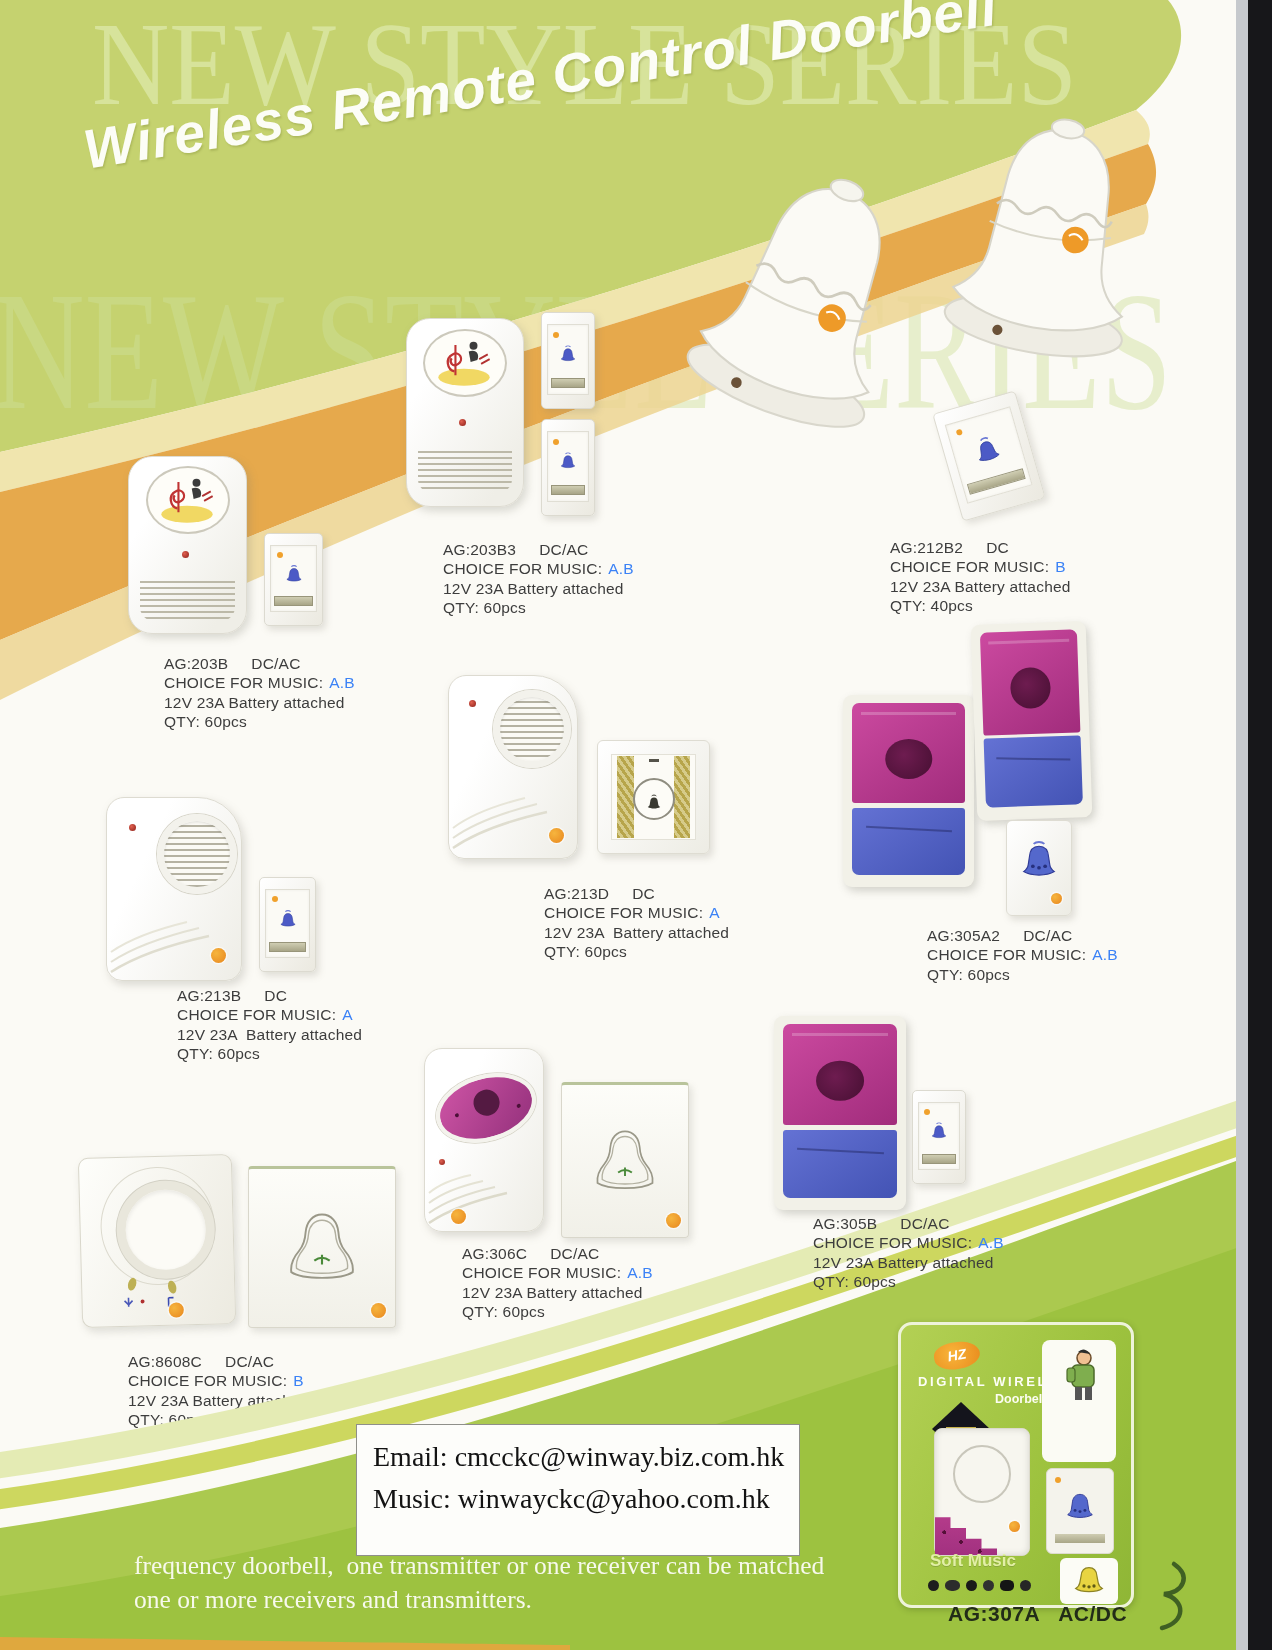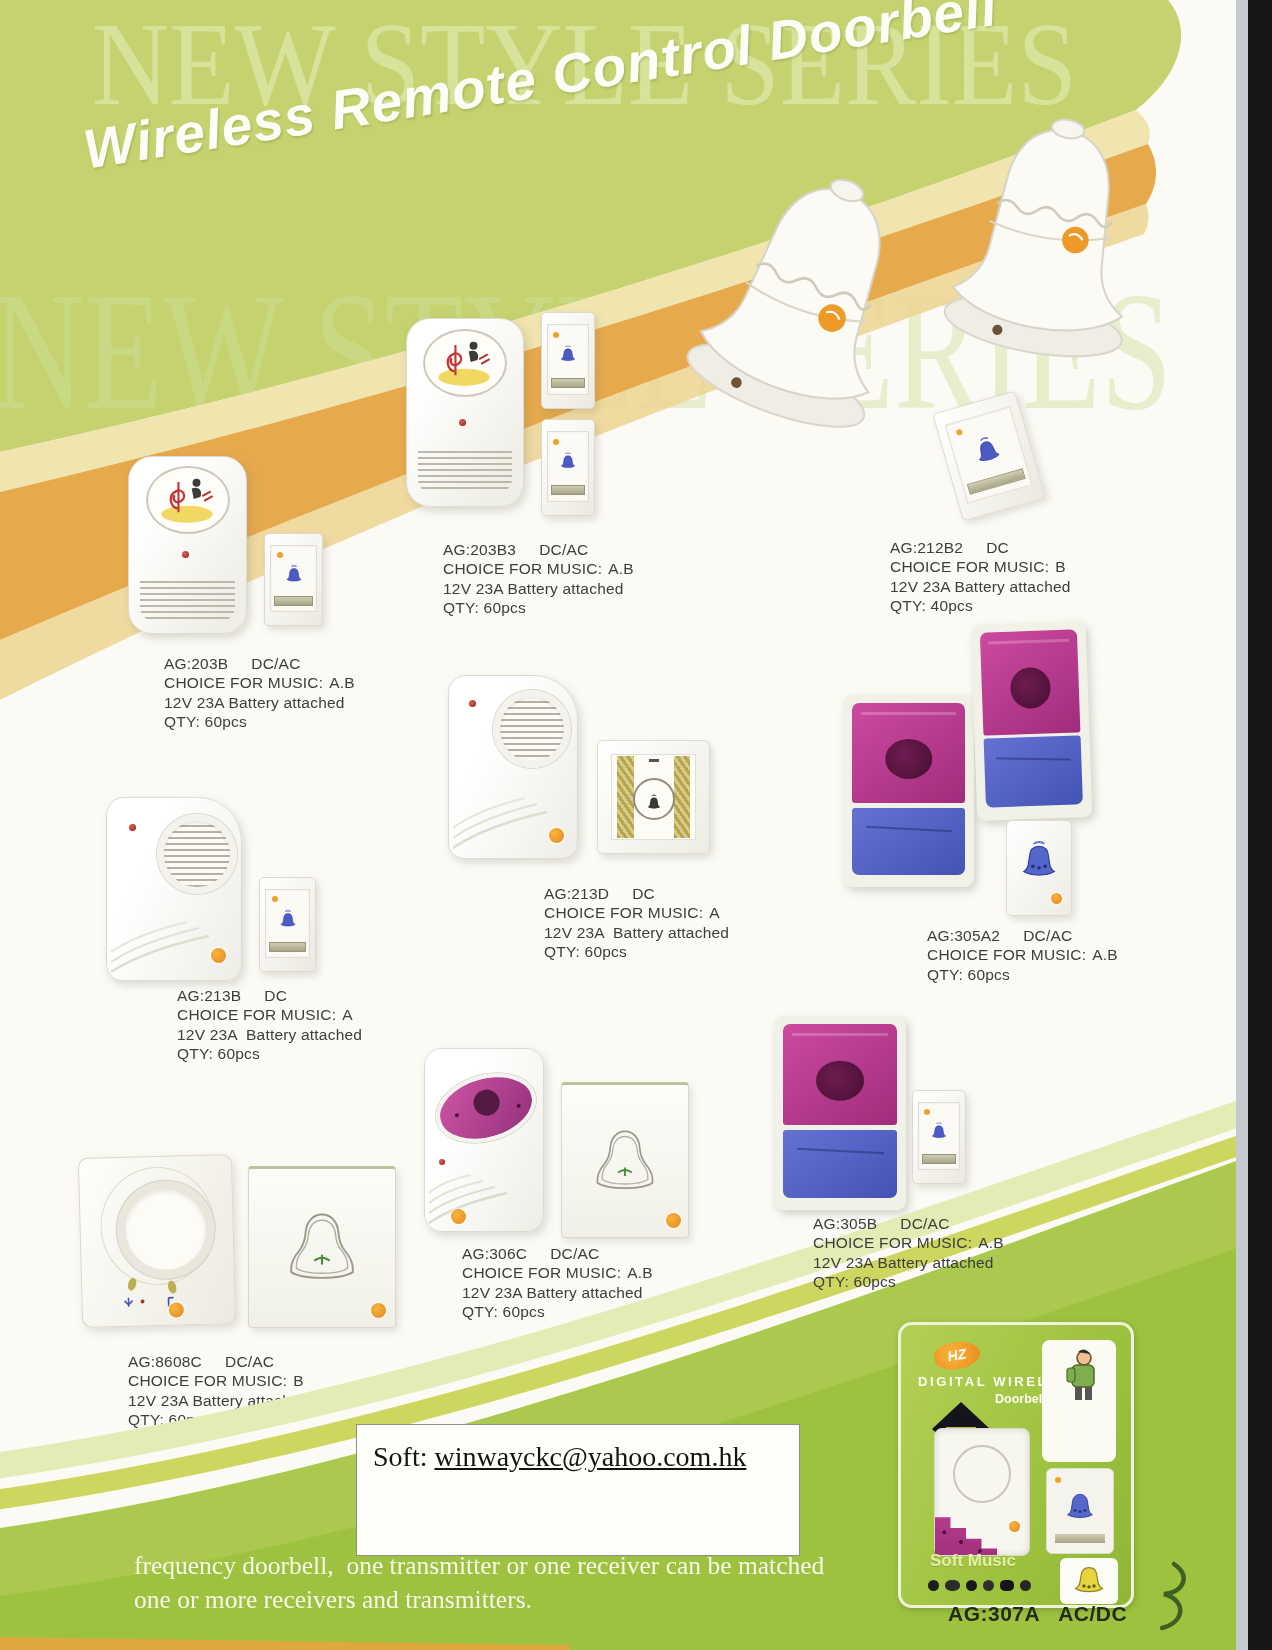--- a/index.html
+++ b/index.html
@@ -9,21 +9,21 @@
 
   
   .title{position:absolute;left:84px;top:118px;transform:rotate(-9deg);transform-origin:left center;
     font-style:italic;font-weight:bold;font-size:55px;letter-spacing:1px;color:#fcfdf6;
     text-shadow:1px 2px 2px rgba(120,130,50,.30);white-space:nowrap;z-index:2}
 
   
   .ptext{position:absolute;font-size:15.5px;font-weight:normal;color:#3d3d3d;line-height:19.4px;letter-spacing:.2px}
   .ptext .pline{white-space:pre}
   .ptext .power{margin-left:23px}
-  .ptext .orange{color:#404040;margin-left:6px}
+  .ptext .orange{color:#3b82f6;margin-left:6px}
 
   
   .recv{position:absolute;background:linear-gradient(125deg,#ffffff 25%,#efeee7 85%);
     border:1px solid #dedcd2;border-radius:24px;box-shadow:3px 4px 8px rgba(130,128,115,.28)}
   .recv2{position:absolute;background:linear-gradient(115deg,#ffffff 30%,#eeede6);
     border:1px solid #dddbd1;border-radius:18px 44px 16px 16px;box-shadow:3px 4px 8px rgba(130,128,115,.26)}
   .sq8{position:absolute;background:linear-gradient(115deg,#fefefb,#eceae0);border:1px solid #d9d7cb;
     border-radius:10px;box-shadow:3px 4px 8px rgba(130,128,115,.24);transform:rotate(-1.5deg)}
   .emblem{position:absolute;background:#fefdf8;border:2px solid #ccc9bc;border-radius:50%;overflow:hidden}
   .led{position:absolute;width:7px;height:7px;border-radius:50%;background:radial-gradient(circle at 35% 35%,#e06050,#8c1f18)}
@@ -50,21 +50,21 @@
   .pb .top{position:relative;height:57%;background:linear-gradient(145deg,#cc4aa0,#a12c7c);border-radius:7px 7px 3px 3px}
   .pb .top::before{content:"";position:absolute;left:50%;top:56%;width:42%;height:40%;transform:translate(-50%,-50%);
     border-radius:50%;background:radial-gradient(circle at 40% 40%,#6e1c50,#460f32)}
   .pb .top::after{content:"";position:absolute;left:8%;right:8%;top:9%;height:3px;background:rgba(255,255,255,.22)}
   .pb .bot{position:relative;height:38%;margin-top:4%;background:linear-gradient(145deg,#6472d4,#4353b4);border-radius:3px 3px 7px 7px}
   .pb .bot::before{content:"";position:absolute;left:12%;right:12%;top:30%;height:2px;background:rgba(30,35,90,.45);transform:rotate(3deg)}
 
   
   .emailbox{position:absolute;left:356px;top:1424px;width:410px;height:108px;background:#fdfdfa;border:1px solid #8f8f8a;
     padding:11px 16px;font-family:"Liberation Serif",serif;font-size:28px;color:#131313;line-height:42px;white-space:nowrap;z-index:6}
-  .emailbox .u{text-decoration:underline}
+  .emailbox .u{}
   .remarks{position:absolute;left:30px;top:1549px;font-family:"Liberation Serif",serif;font-size:25.5px;
     color:#f7f9ec;line-height:33.5px;z-index:6}
   .remarks div{white-space:pre}
   .remarks .ind{margin-left:104px}
 
   
   .pkg{position:absolute;left:898px;top:1322px;width:236px;height:286px;z-index:7}
   .pkg .card{position:absolute;inset:0;border-radius:14px;border:3px solid #eef3da;
     background:linear-gradient(115deg,#b3d054,#9dc23e 60%,#8fb636);box-shadow:1px 2px 6px rgba(40,60,10,.25)}
   .pkg .burst{position:absolute;left:36px;top:20px;width:46px;height:27px;border-radius:45% 55% 50% 50%;
@@ -399,21 +399,22 @@
 
 <svg class="abs" style="left:0;top:1040px;z-index:5" width="1272" height="610" viewBox="0 0 1272 610">
   <path d="M-20,428 C430,366 880,196 1290,56" stroke="#e4ebb4" stroke-width="26" fill="none"></path>
   <path d="M-20,462 C430,400 880,228 1290,88" stroke="#cdd75f" stroke-width="20" fill="none"></path>
   <path d="M0,488 C430,424 880,250 1272,108 L1272,610 L0,610 Z" fill="#abc94f"></path>
   <path d="M0,556 C430,498 880,330 1272,196 L1272,610 L0,610 Z" fill="#9dc240"></path>
   <path d="M0,597 C200,600 430,603 570,605 L570,610 L0,610 Z" fill="#dfa83e"></path>
 </svg>
 
 <div class="emailbox">
-  <div><span>Soft: </span><span class="u">winwayckc@yahoo.com.hk</span></div>
+  <div>Email: cmcckc@winway.biz.com.hk</div>
+  <div><span>Music: </span><span class="u">winwayckc@yahoo.com.hk</span></div>
 </div>
 
 <div class="remarks">
   <div class="ind">frequency doorbell,  one transmitter or one receiver can be matched</div>
   <div class="ind">one or more receivers and transmitters.</div>
 </div>
 
 <div class="pkg">
   <div class="card"></div>
   <div class="burst">HZ</div>

